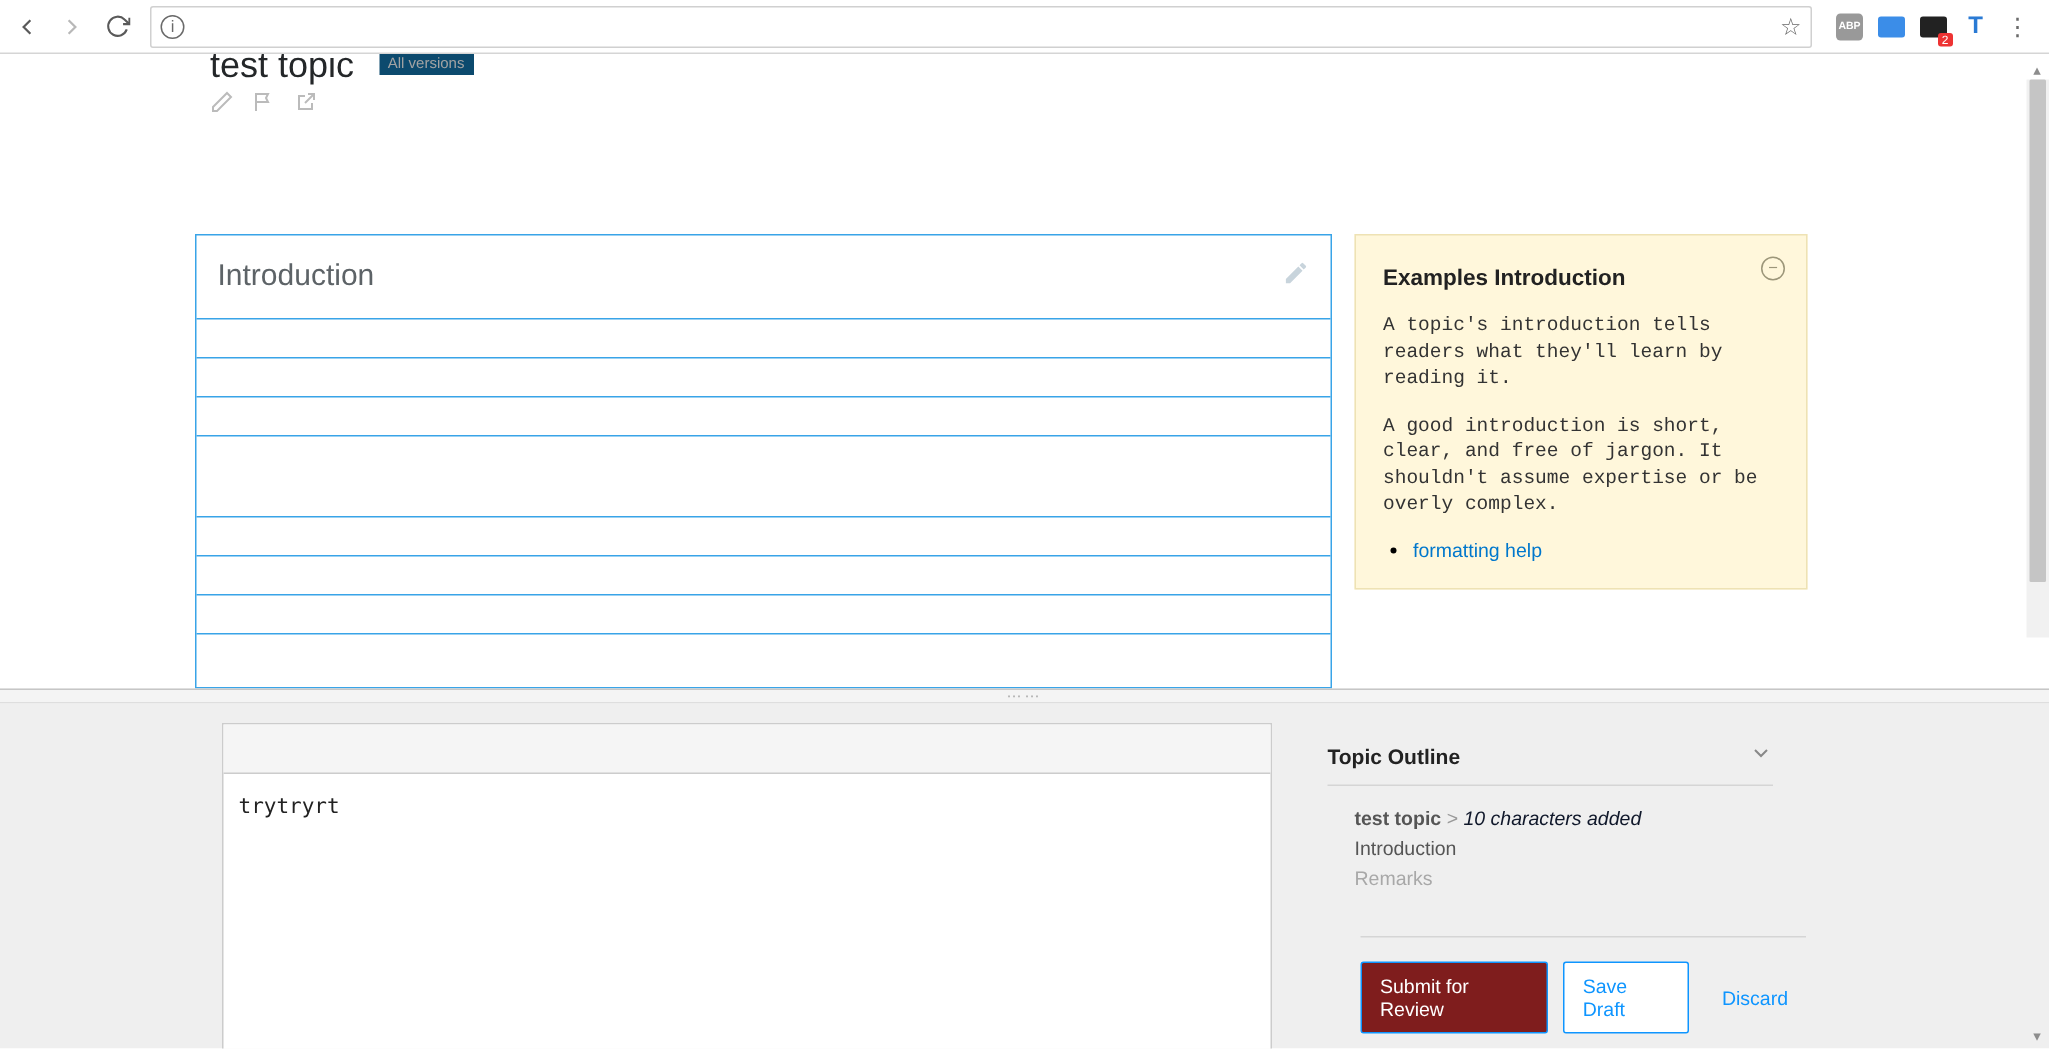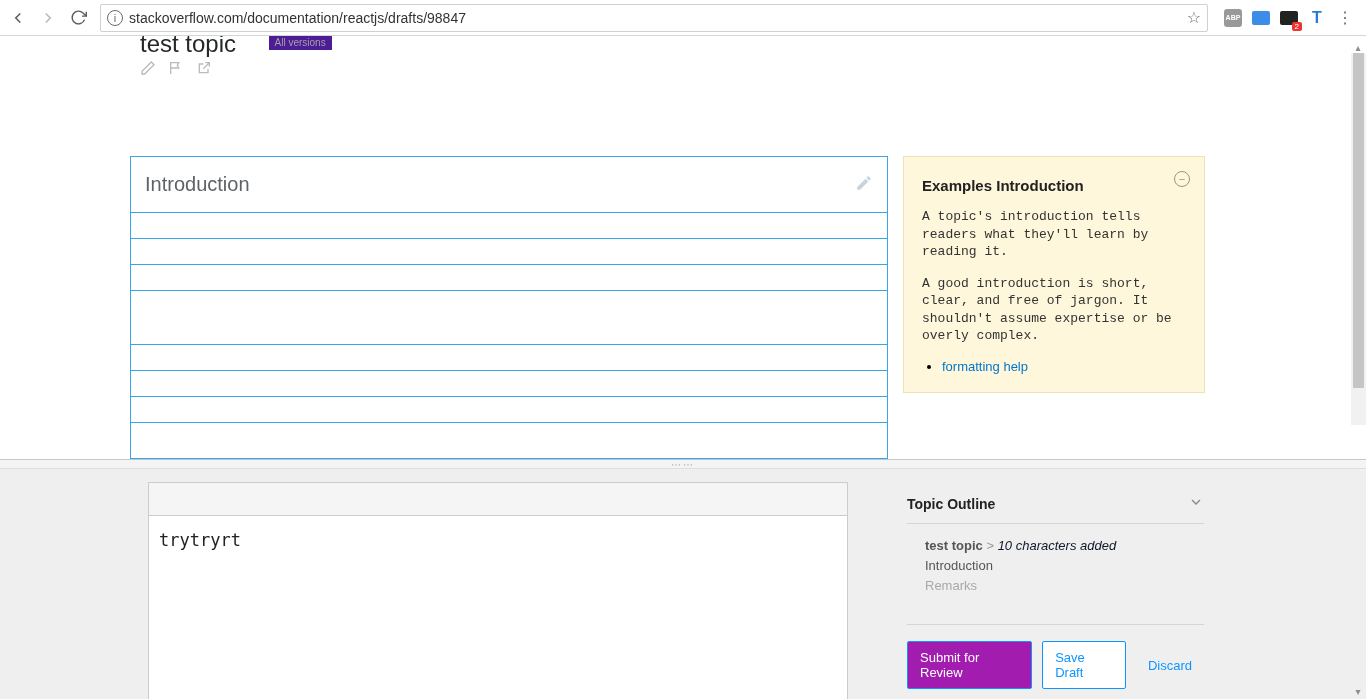--- a/index.html
+++ b/index.html
@@ -21,21 +21,21 @@
 .badge { position:absolute; bottom:-4px; right:-4px; background:#e33; color:#fff; font-size:8px; padding:0 3px; border-radius:2px;}
 .t-icon { color:#2a7ad4; font-weight:bold; font-size:16px; }
 .kebab { color:#6a6a6a; font-size:16px; }
 
 
 .page { position:absolute; top:36px; left:0; right:0; bottom:0; background:#fff; overflow:hidden; }
 .page-inner { position:relative; width:100%; height:100%; }
 
 .topic-head { position:absolute; top:4px; left:140px; }
 .topic-title { font-size:24px; color:#242729; display:inline-block; position:relative; top:-10px;}
-.all-versions { display:inline-block; font-size:10px; color:#a3a3a3; background:#4c1d95; padding:2px 6px; margin-left:28px; position:relative; top:-16px;}
+.all-versions { display:inline-block; font-size:10px; color:#a3a3a3; background:#0c4a6e; padding:2px 6px; margin-left:12px; position:relative; top:-16px;}
 .topic-icons { position:absolute; top:24px; left:140px; display:flex; gap:12px; color:#bbb; }
 .topic-icons svg { width:16px; height:16px; }
 
 .intro-card { position:absolute; top:120px; left:130px; width:758px; border:1px solid #39a4e8; }
 .intro-card .row { border-bottom:1px solid #39a4e8; }
 .intro-card .row.h { height:56px; display:flex; align-items:center; padding:0 14px; }
 .intro-card .row.h .ttl { font-size:20px; color:#5d6367; }
 .intro-card .row.h .pencil { margin-left:auto; color:#c8d4dc; }
 .intro-card .row.r { height:26px; }
 .intro-card .row.rbig { height:54px; }
@@ -47,35 +47,35 @@
 .help-box p { font-size:13px; color:#333; line-height:1.35; margin-bottom:14px;font-family:Liberation Mono, monospace;}
 .help-box ul { padding-left:20px; font-size:13px;}
 .help-box a { color:#07c; text-decoration:none;}
 
 
 .split-handle { position:absolute; top:423px; left:0; right:0; height:10px; background:#f4f4f4; border-top:1px solid #c6c6c6; border-bottom:1px solid #dedede; display:flex; align-items:center; justify-content:center; }
 .split-handle .dots { color:#aaa; font-size:10px; letter-spacing:2px;}
 .bottom-panel { position:absolute; top:433px; left:0; right:0; bottom:0; background:#efefef; }
 .editor-box { position:absolute; top:13px; left:148px; width:700px; height:237px; background:#fff; border:1px solid #ccc;}
 .editor-box .toolbar { height:33px; background:#f5f5f5; border-bottom:1px solid #ccc;}
-.editor-box .content { padding:14px 10px; font-family:Consolas,Menlo,monospace; font-size:17px; color:#222;}
-
-.outline { position:absolute; top:25px; left:907px; width:297px; }
+.editor-box .content { padding:14px 10px; font-family:Consolas,Menlo,monospace; font-size:14px; color:#222;}
+
+.outline { position:absolute; top:25px; left:885px; width:297px; }
 .outline .ol-head { display:flex; align-items:center; font-weight:bold; font-size:14px; color:#222; padding-bottom:10px; border-bottom:1px solid #d5d5d5;}
 .outline .ol-head .chev { margin-left:auto; color:#888;}
 .outline .ol-list { padding-top:12px; padding-left:18px; font-size:13px; line-height:1.55;}
 .outline .ol-item { color:#555;}
 .outline .ol-item.faded { color:#a8a8a8;}
 .outline .ol-topic { color:#555; }
 .outline .ol-topic .gt{ color:#999;}
 .outline .ol-topic .added { color:#0f172a; font-style:italic;}
 
 .btn-row { position:absolute; bottom:10px; left:907px; width:297px; border-top:1px solid #d5d5d5; padding-top:16px; display:flex; align-items:center; gap:10px;}
 .btn { font-size:13px; padding:8px 12px; border-radius:2px; cursor:pointer; }
-.btn.primary { background:#a21caf; color:#fff; border:1px solid #0e95ff;}
+.btn.primary { background:#7f1d1d; color:#fff; border:1px solid #0e95ff;}
 .btn.secondary { background:#fff; color:#0e95ff; border:1px solid #0e95ff;}
 .btn.link { color:#0e95ff; border:none; background:none; margin-left:auto;}
 
 
 .sb-up,.sb-down { position:absolute; right:2px; width:12px; height:12px; color:#8d8d8d; font-size:10px; display:flex; align-items:center; justify-content:center;}
 .sb-up{ top:5px;} .sb-down{ bottom:2px;}
 .sb-track { position:absolute; top:17px; right:0; width:15px; height:372px; background:#f1f1f1;}
 .sb-thumb { position:absolute; top:17px; right:2px; width:11px; height:335px; background:#c5c5c5; border-radius:1px;}
 </style>
 </head>
@@ -93,21 +93,20 @@
       </svg>
   </div>
   <div class="nav-btn">
     <svg width="17" height="17" viewBox="0 0 24 24" fill="none" stroke="currentColor" stroke-width="2">
         <path d="M23 4v6h-6"></path>
         <path d="M20.49 15a9 9 0 1 1-2.12-9.36L23 10"></path>
       </svg>
   </div>
   <div class="addrbar">
     <span class="info">i</span>
-    <span class="url">stackoverflow.com/documentation/reactjs/drafts/98847</span>
     <span class="star">☆</span>
   </div>
   <div class="ext-icons">
     <div class="ext-icon abp">ABP</div>
     <div class="ext-icon">
         <div class="blue-sq"></div>
       </div>
     <div class="ext-icon">
         <div class="dark-sq"></div>
         <span class="badge">2</span>

